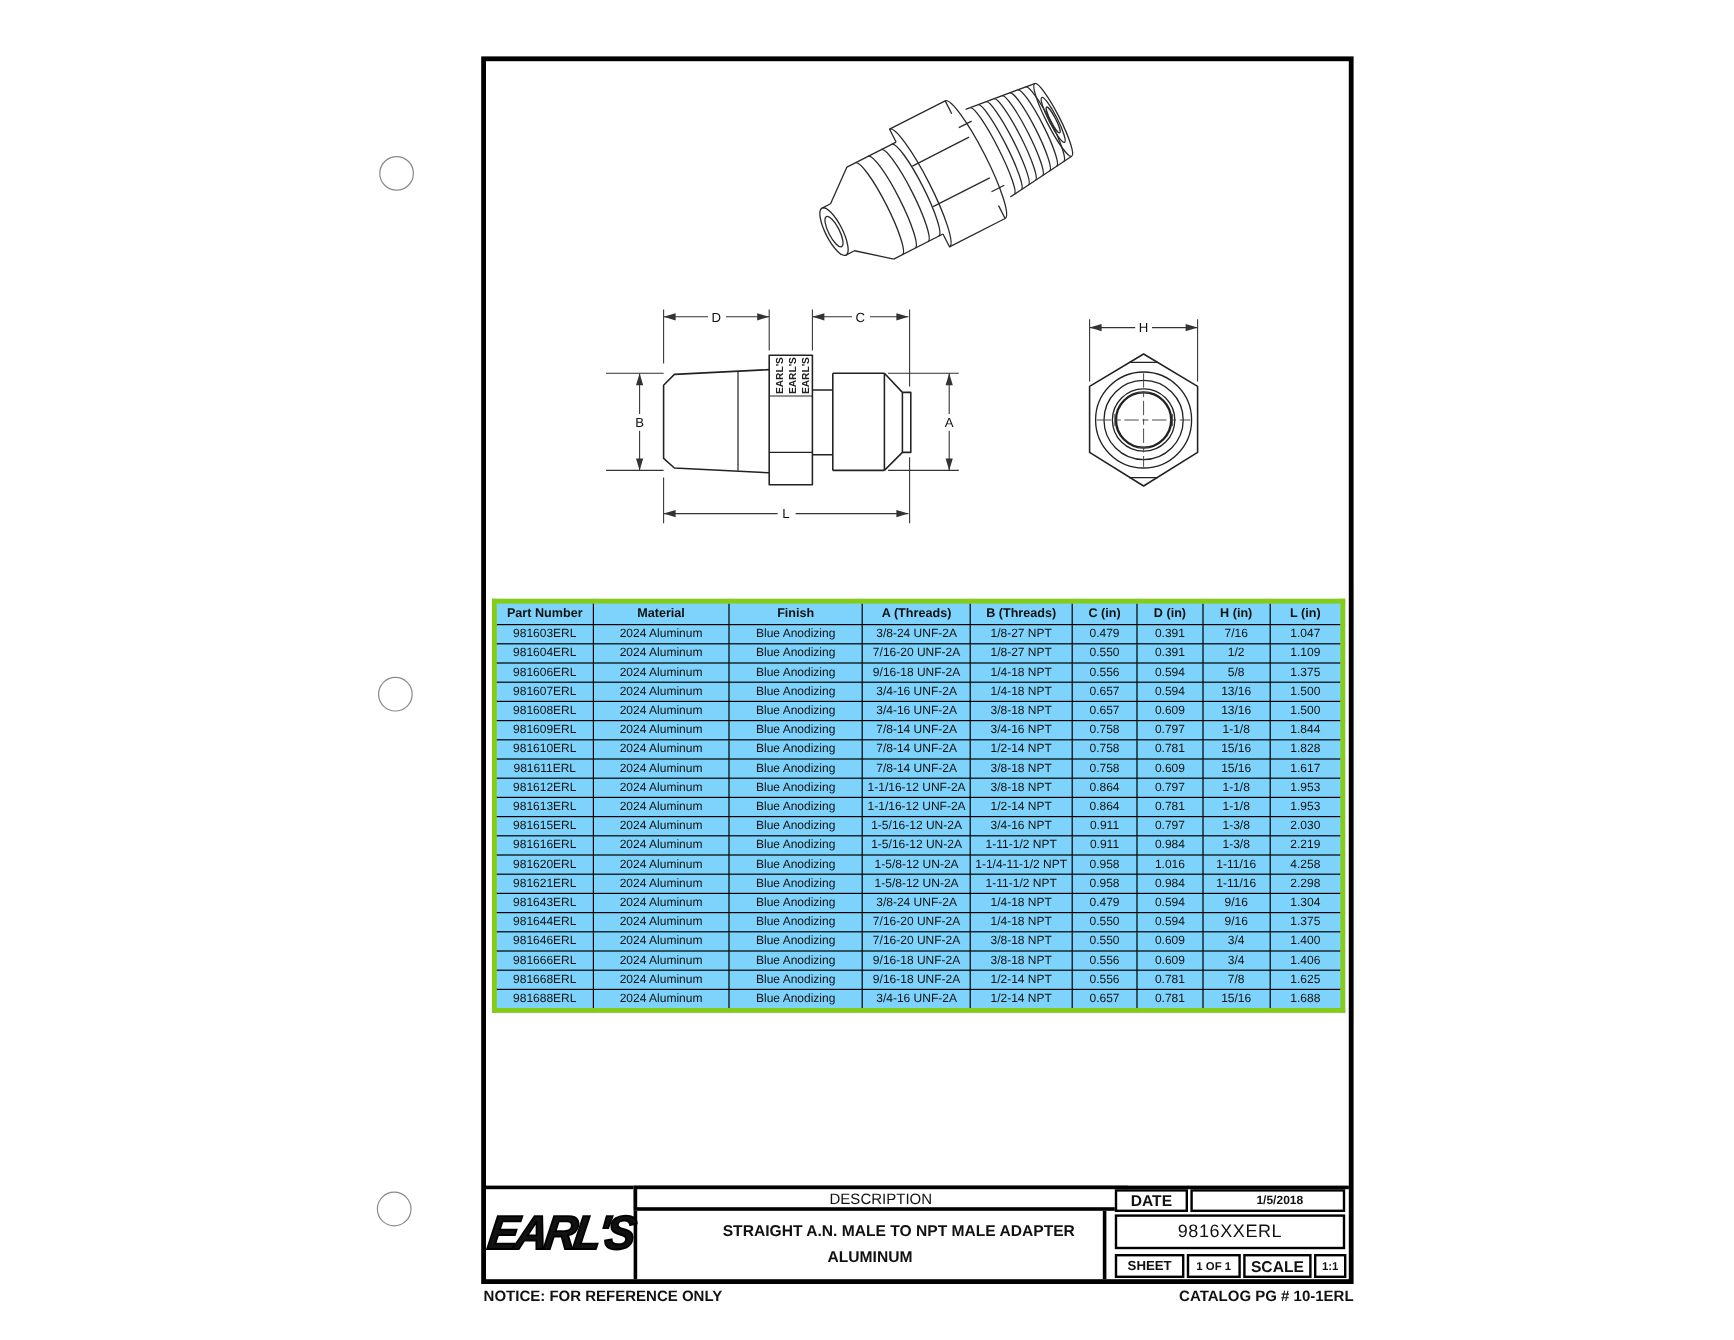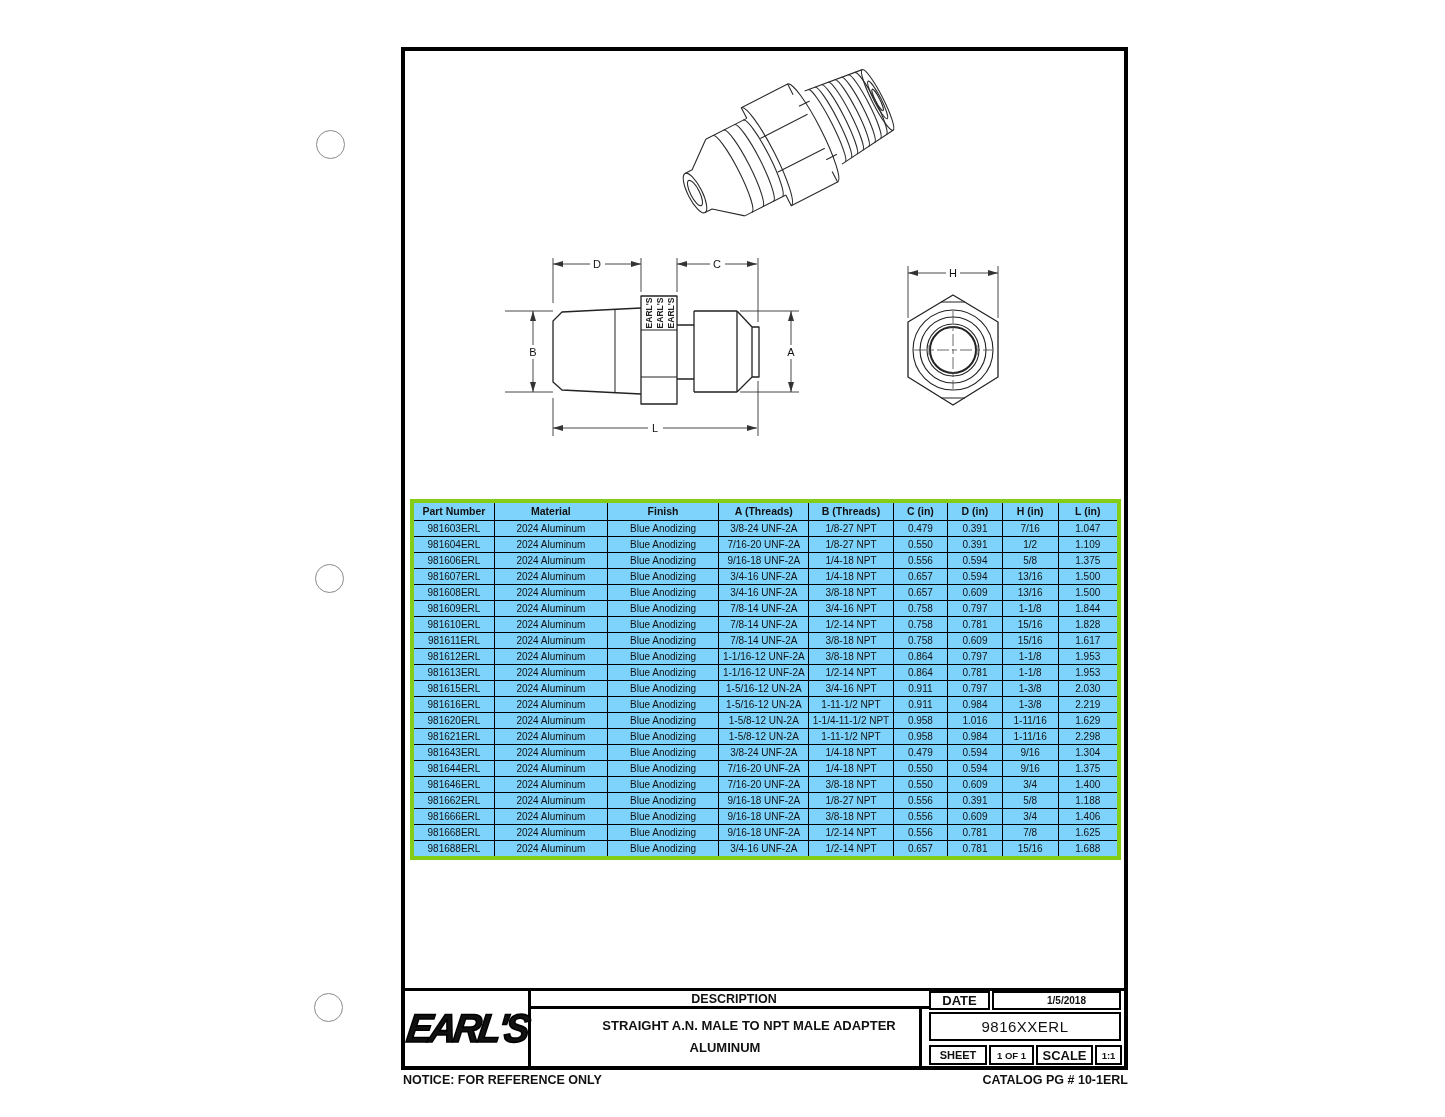--- a/index.html
+++ b/index.html
@@ -28,21 +28,21 @@
   .data-table th:nth-child(5),.data-table td:nth-child(5){width:12.0%;}
   .data-table th:nth-child(6),.data-table td:nth-child(6){width:7.7%;}
   .data-table th:nth-child(7),.data-table td:nth-child(7){width:7.7%;}
   .data-table th:nth-child(8),.data-table td:nth-child(8){width:7.9%;}
   .data-table th:nth-child(9),.data-table td:nth-child(9){width:8.4%;}
 
   
   .tb-topline{left:405px;top:988px;width:719px;height:3px;background:#000;}
   .tb-logo-cell{left:405px;top:991px;width:126px;height:75px;border-right:3px solid #000;display:flex;align-items:center;justify-content:center;}
   .logo-text{font-weight:bold;font-style:italic;font-size:38px;letter-spacing:-3px;transform:skewX(-8deg) scaleY(1.05);-webkit-text-stroke:1.5px #000;white-space:nowrap;}
-  .tb-desc-header{left:528px;top:988px;width:412px;height:21px;border:3px solid #000;display:flex;align-items:center;justify-content:center;font-weight:bold;font-size:12.5px;background:#fff;}
+  .tb-desc-header{left:528px;top:988px;width:412px;height:21px;border:3px solid #000;display:flex;align-items:center;justify-content:center;font-weight:normal;font-size:12.5px;background:#fff;}
   .tb-desc-body{left:531px;top:1009px;width:391px;height:57px;border-right:3px solid #000;text-align:center;font-weight:bold;font-size:13px;}
   .tb-desc-line1{margin-top:9px;padding-left:48px;}
   .tb-desc-line2{margin-top:7px;}
   .tb-box{border:2.5px solid #000;display:flex;align-items:center;justify-content:center;background:#fff;}
   .tb-date-label{left:929px;top:991px;width:61px;height:19px;font-weight:bold;font-size:13px;}
   .tb-date-value{left:992px;top:991px;width:129px;height:19px;font-weight:bold;font-size:10px;padding-left:20px;}
   .tb-part{left:929px;top:1012px;width:192px;height:29px;font-size:15px;letter-spacing:.5px;}
   .tb-sheet-label{left:929px;top:1045px;width:58px;height:20px;font-weight:bold;font-size:11px;}
   .tb-sheet-value{left:989px;top:1045px;width:45px;height:20px;font-weight:bold;font-size:9.5px;}
   .tb-scale-label{left:1036px;top:1045px;width:57px;height:20px;font-weight:bold;font-size:13px;}
@@ -304,21 +304,21 @@
       </tr>
       <tr>
         <td>981620ERL</td>
         <td>2024 Aluminum</td>
         <td>Blue Anodizing</td>
         <td>1-5/8-12 UN-2A</td>
         <td>1-1/4-11-1/2 NPT</td>
         <td>0.958</td>
         <td>1.016</td>
         <td>1-11/16</td>
-        <td>1.629</td>
+        <td>4.258</td>
       </tr>
       <tr>
         <td>981621ERL</td>
         <td>2024 Aluminum</td>
         <td>Blue Anodizing</td>
         <td>1-5/8-12 UN-2A</td>
         <td>1-11-1/2 NPT</td>
         <td>0.958</td>
         <td>0.984</td>
         <td>1-11/16</td>
@@ -351,31 +351,20 @@
         <td>2024 Aluminum</td>
         <td>Blue Anodizing</td>
         <td>7/16-20 UNF-2A</td>
         <td>3/8-18 NPT</td>
         <td>0.550</td>
         <td>0.609</td>
         <td>3/4</td>
         <td>1.400</td>
       </tr>
       <tr>
-        <td>981662ERL</td>
-        <td>2024 Aluminum</td>
-        <td>Blue Anodizing</td>
-        <td>9/16-18 UNF-2A</td>
-        <td>1/8-27 NPT</td>
-        <td>0.556</td>
-        <td>0.391</td>
-        <td>5/8</td>
-        <td>1.188</td>
-      </tr>
-      <tr>
         <td>981666ERL</td>
         <td>2024 Aluminum</td>
         <td>Blue Anodizing</td>
         <td>9/16-18 UNF-2A</td>
         <td>3/8-18 NPT</td>
         <td>0.556</td>
         <td>0.609</td>
         <td>3/4</td>
         <td>1.406</td>
       </tr>

